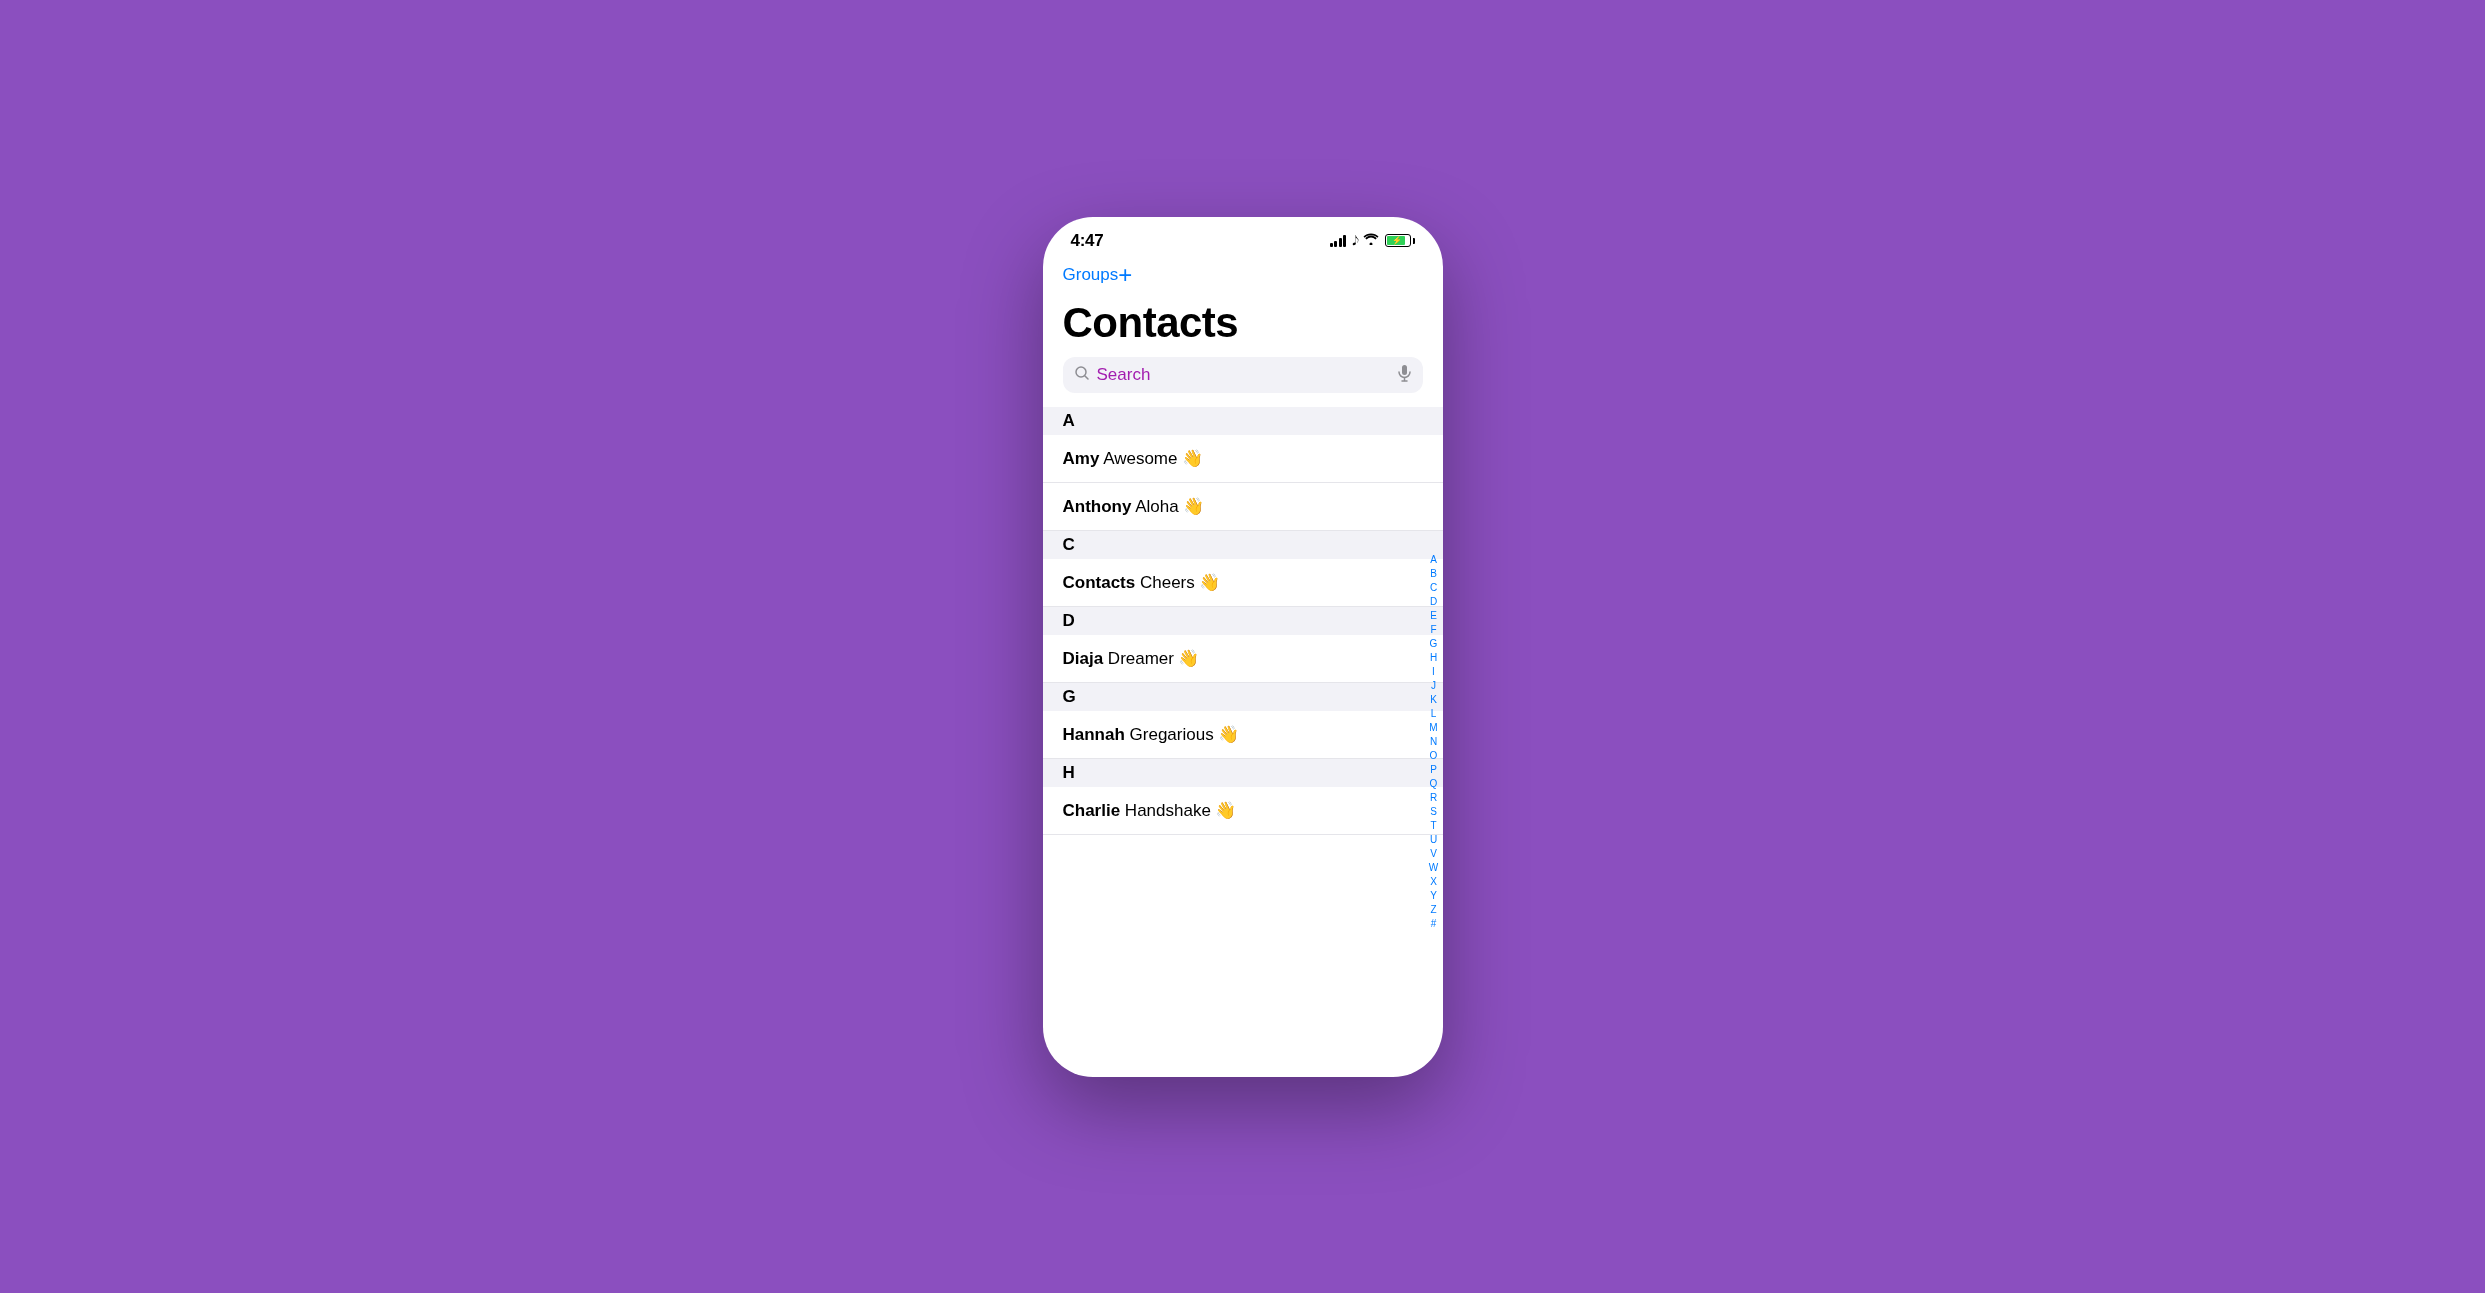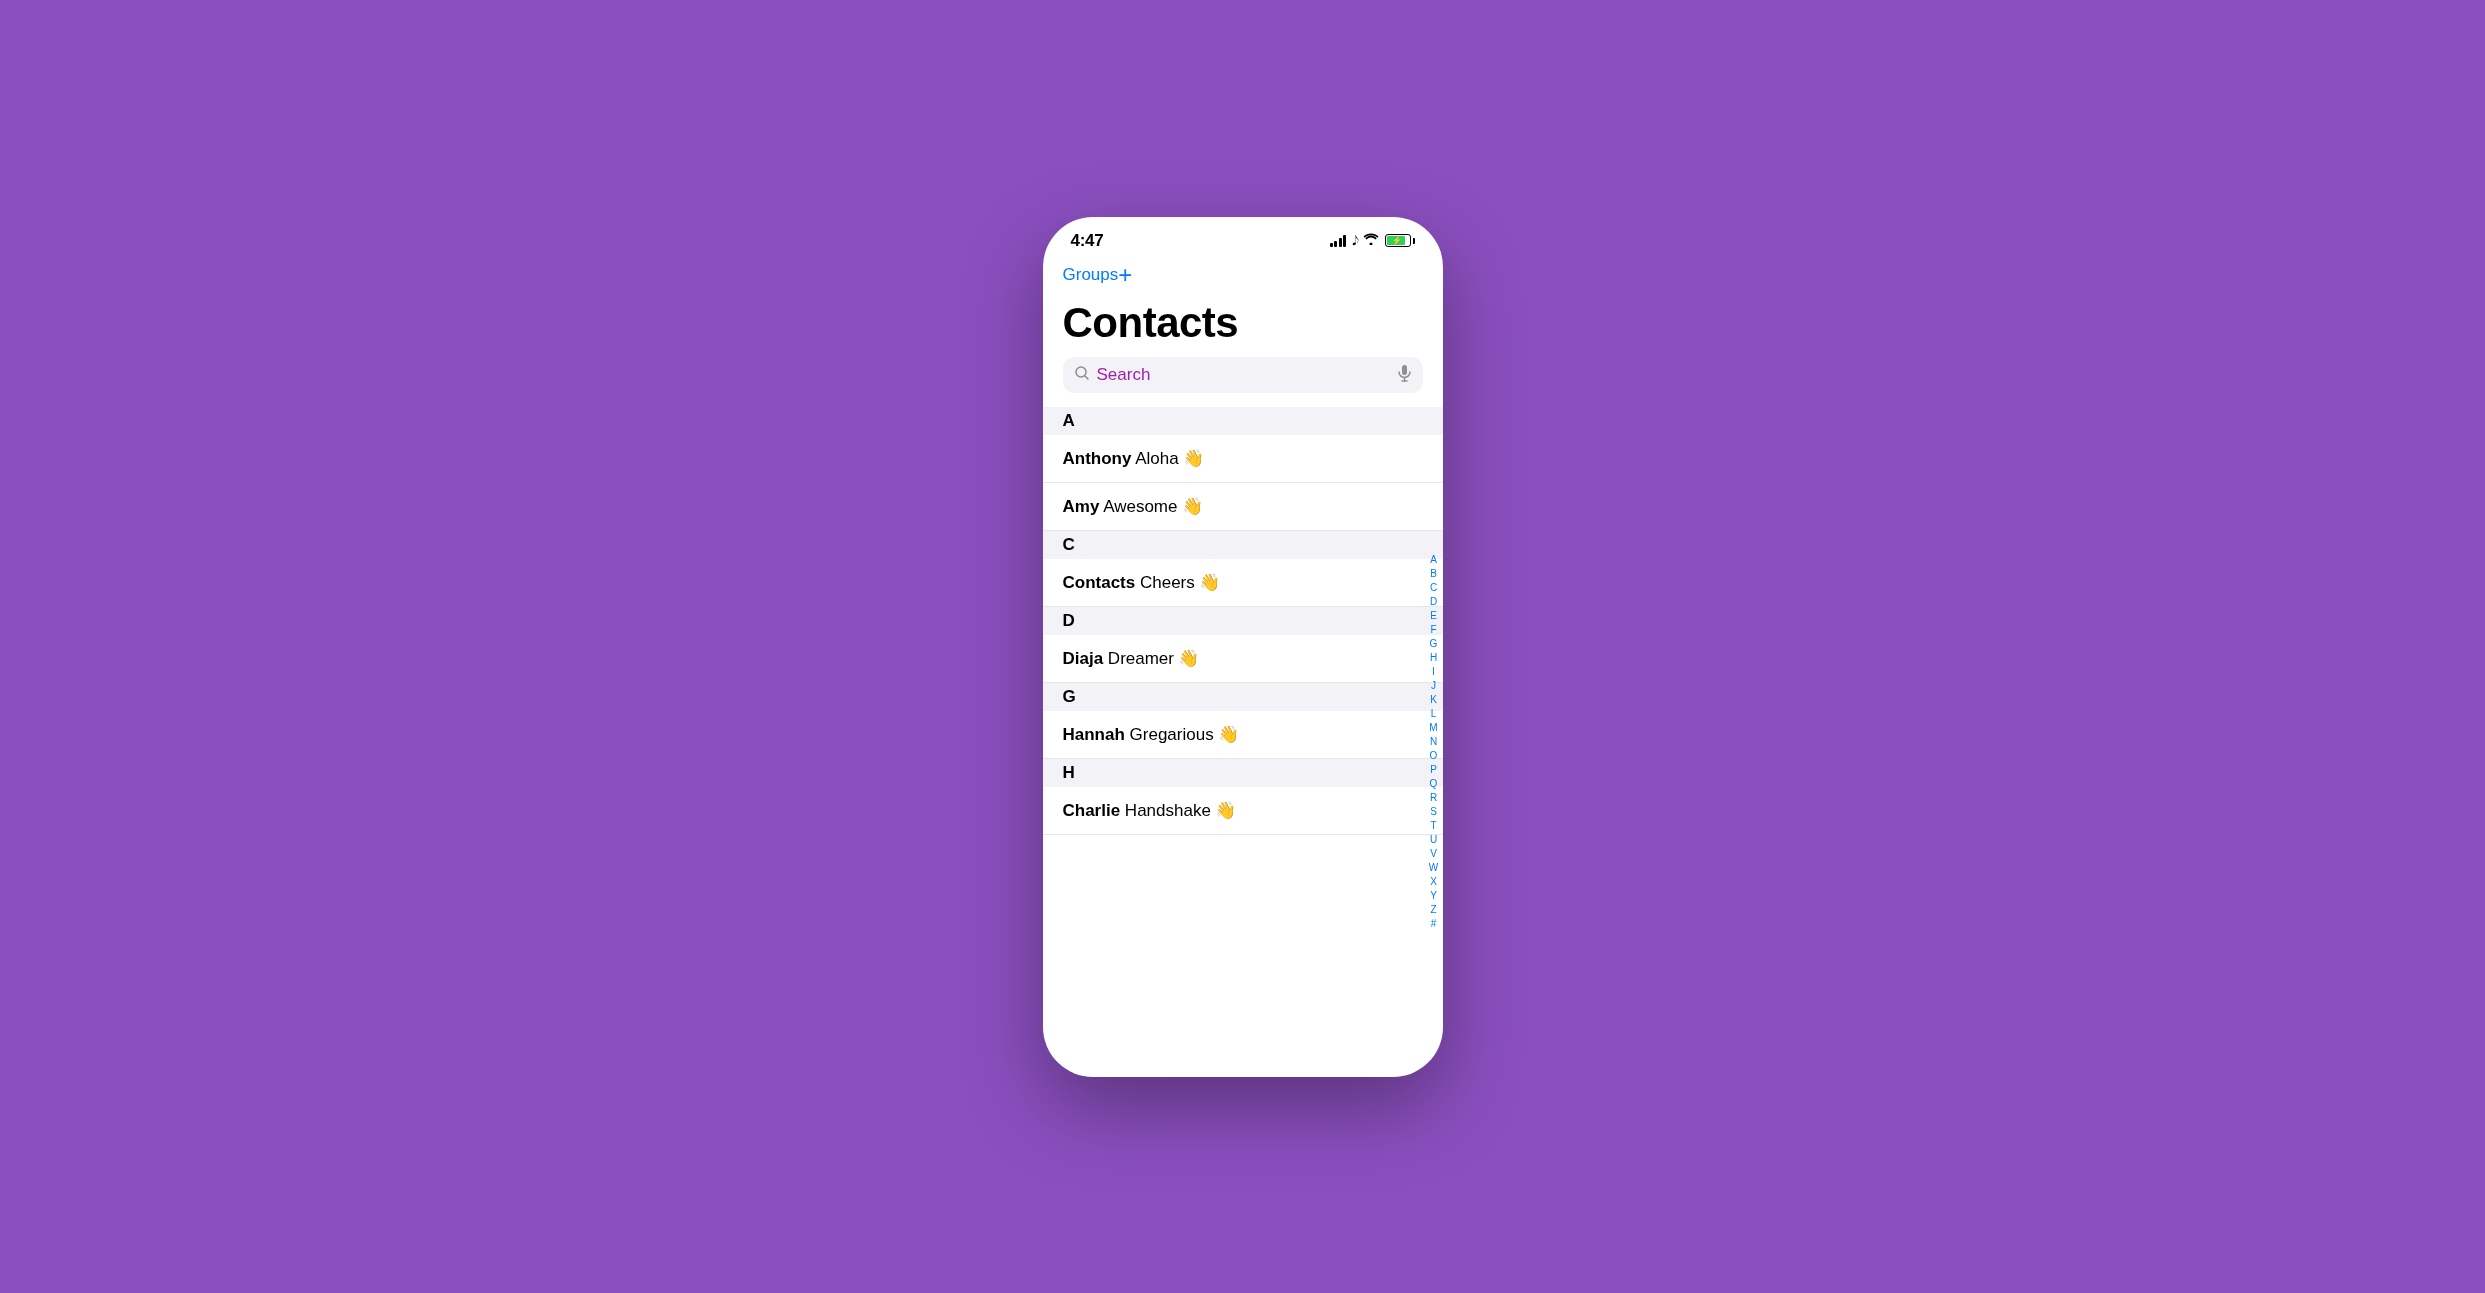--- a/index.html
+++ b/index.html
@@ -352,26 +352,26 @@
     </span>
   </div>
 
   <div class="contacts-list">
 
     <div class="divider-line"></div>
 
     <div class="section-header">A</div>
     <div class="contact-row">
       <span class="contact-name">
+        <span class="first">Amy</span> Awesome 👋
+      </span>
+    </div>
+    <div class="contact-row">
+      <span class="contact-name">
         <span class="first">Anthony</span> Aloha 👋
-      </span>
-    </div>
-    <div class="contact-row">
-      <span class="contact-name">
-        <span class="first">Amy</span> Awesome 👋
       </span>
     </div>
 
     <div class="section-header">C</div>
     <div class="contact-row">
       <span class="contact-name">
         <span class="first">Contacts</span> Cheers 👋
       </span>
     </div>
 

